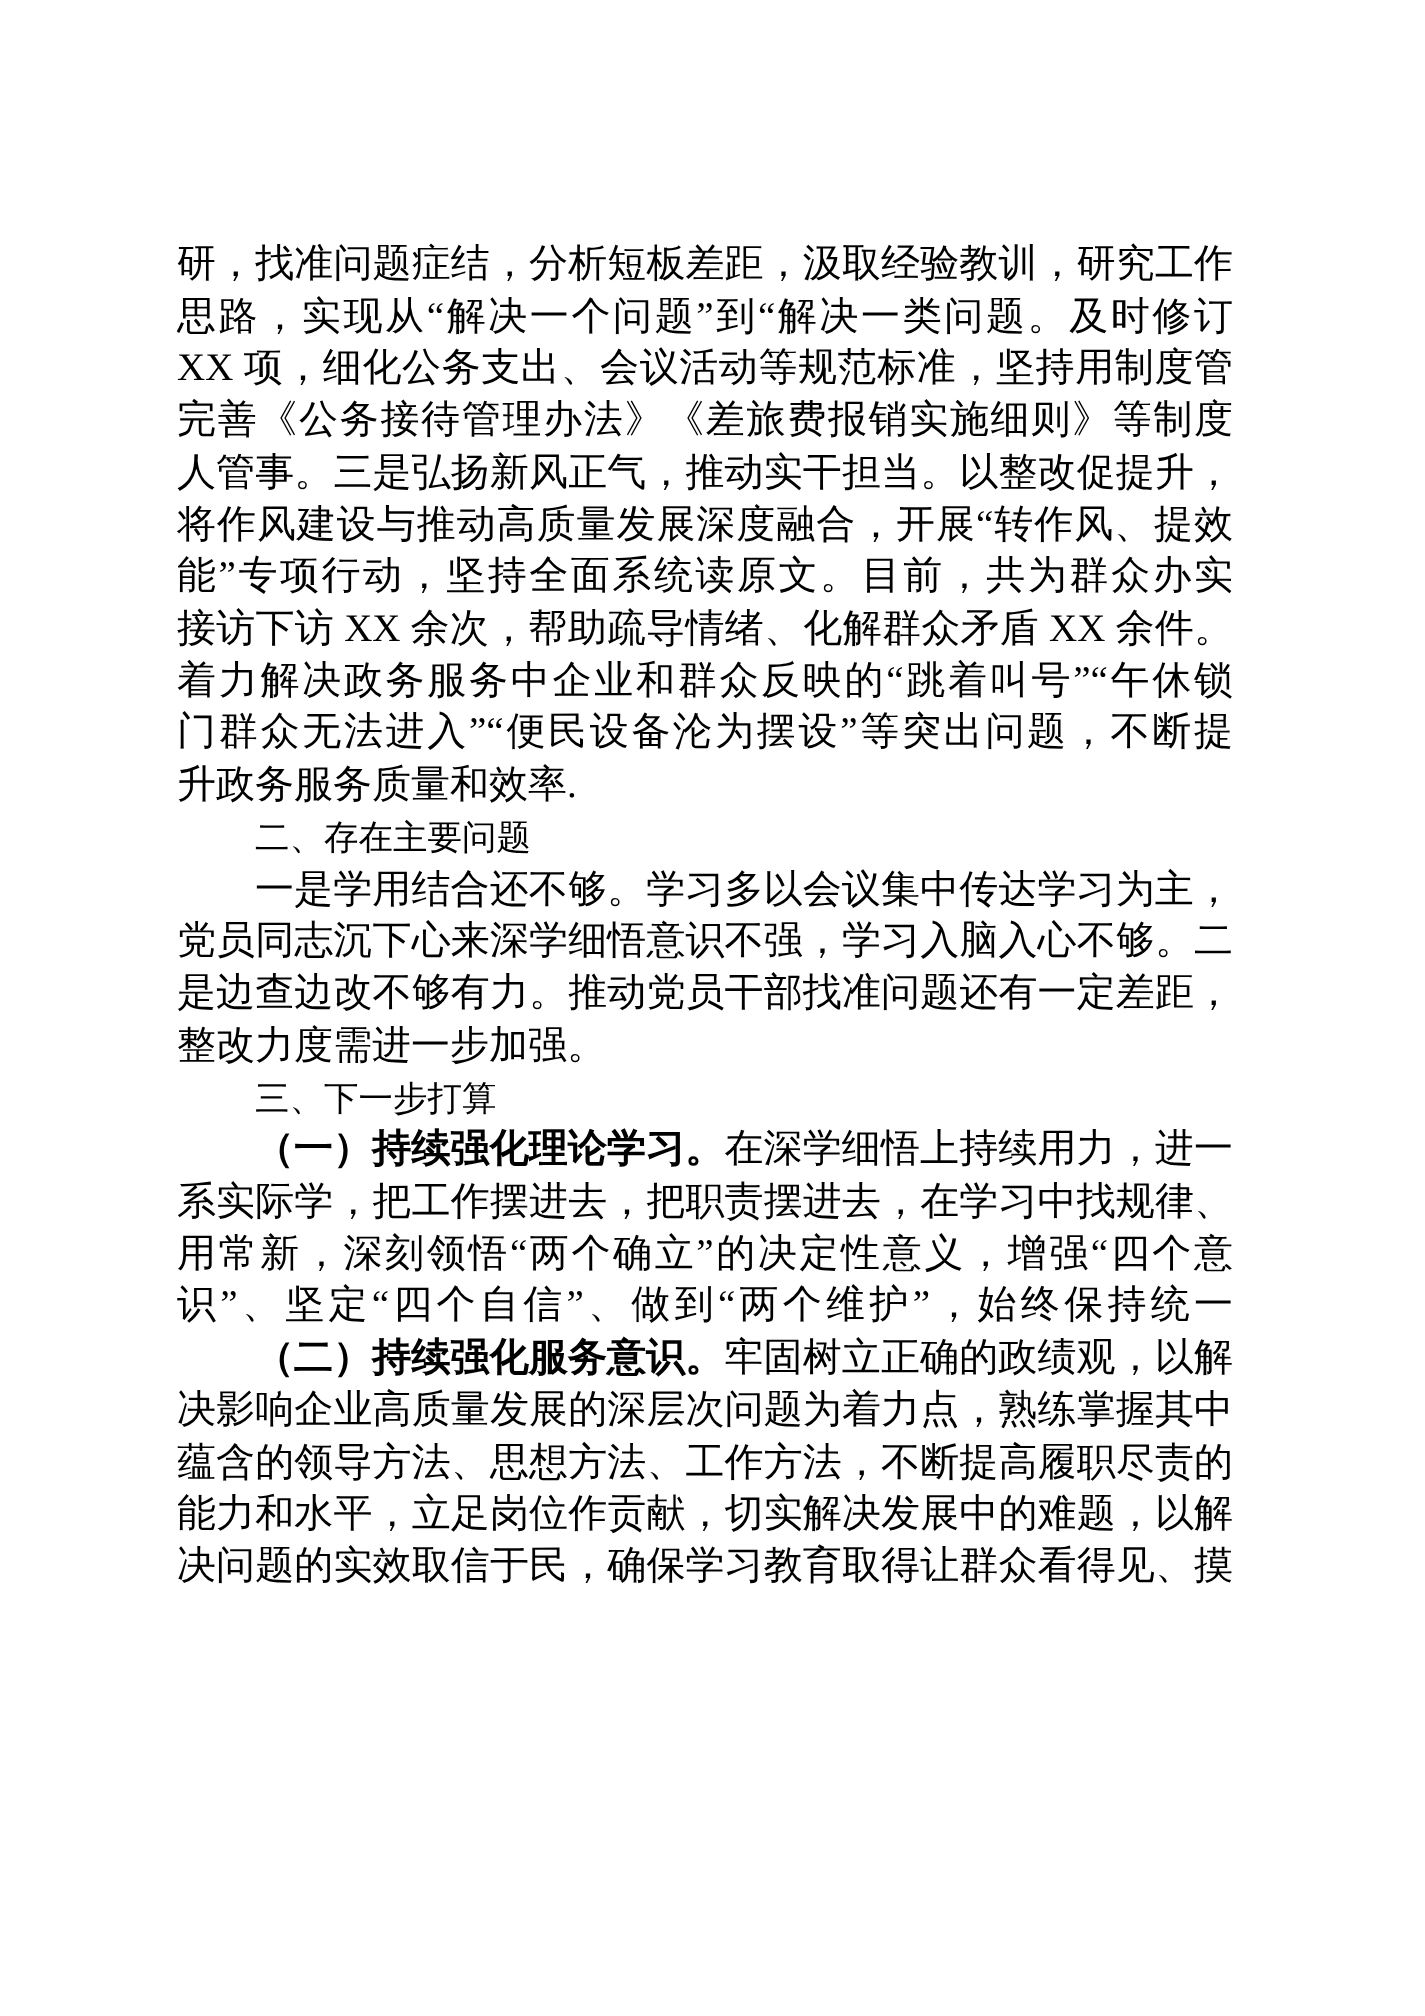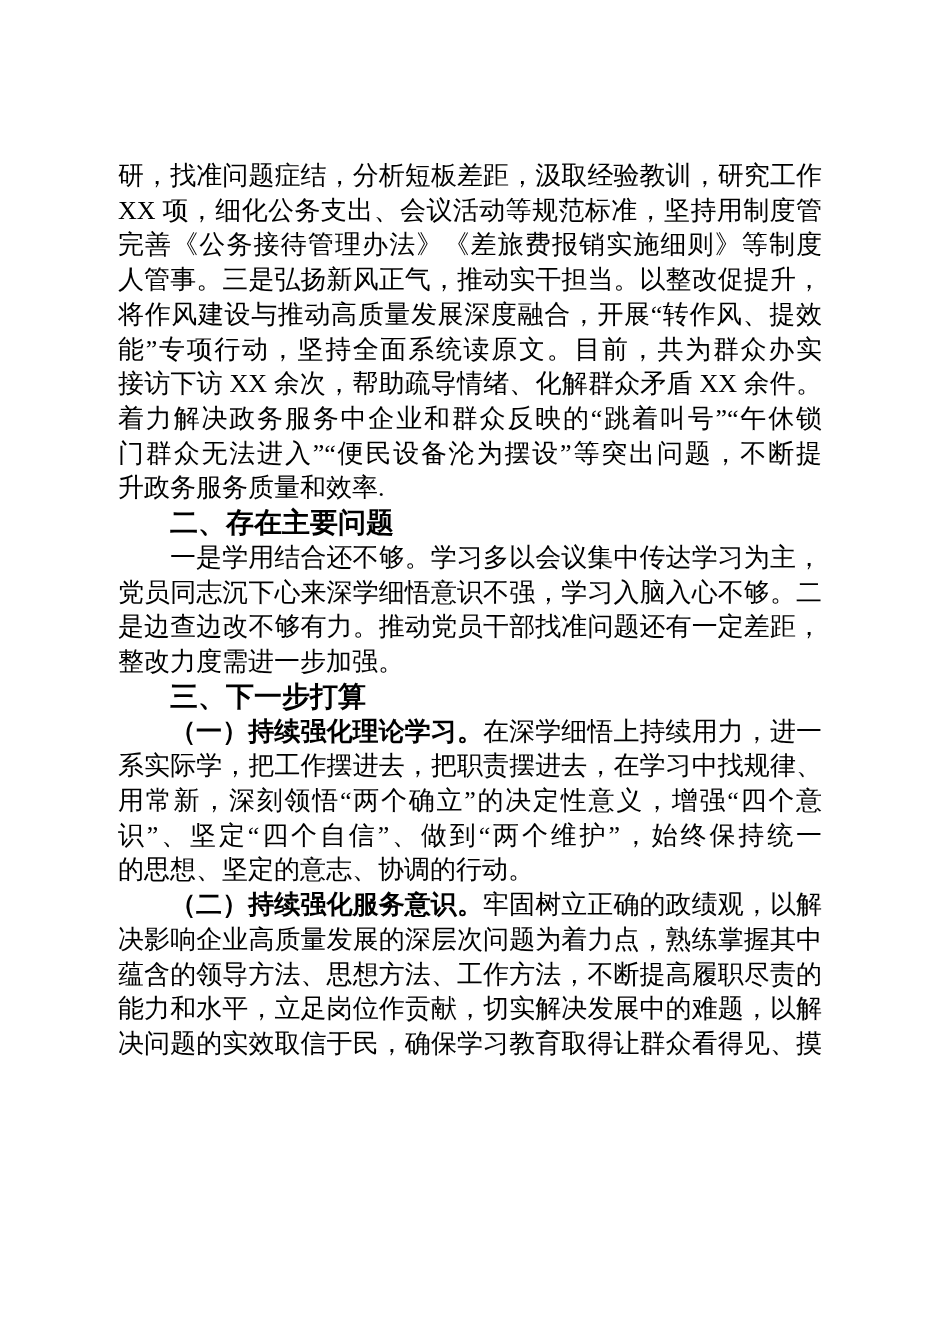--- a/index.html
+++ b/index.html
@@ -34,52 +34,52 @@
   }
   .ln.end {
     text-align: center;
     text-align-last: left;
   }
   .ind {
     text-indent: 52px;
   }
   .heading {
     font-family: "Liberation Sans", "DejaVu Sans", sans-serif;
-    font-weight: 700;
-    font-size: 28px;
+    font-weight: 400;
+    font-size: 23px;
   }
   .lead {
     font-weight: 700;
   }
 </style>
 </head>
 <body>
 
 <div class="page">
   <div class="content">
     <div class="ln"><span>研，找准问题症结，分析短板差距，汲取经验教训，研究工作</span></div>
+    <div class="ln"><span>思路，实现从“解决一个问题”到“解决一类问题。及时修订</span></div>
     <div class="ln"><span>XX 项，细化公务支出、会议活动等规范标准，坚持用制度管</span></div>
     <div class="ln"><span>完善《公务接待管理办法》《差旅费报销实施细则》等制度</span></div>
     <div class="ln"><span>人管事。三是弘扬新风正气，推动实干担当。以整改促提升，</span></div>
     <div class="ln"><span>将作风建设与推动高质量发展深度融合，开展“转作风、提效</span></div>
     <div class="ln"><span>能”专项行动，坚持全面系统读原文。目前，共为群众办实</span></div>
     <div class="ln"><span>接访下访 XX 余次，帮助疏导情绪、化解群众矛盾 XX 余件。</span></div>
     <div class="ln"><span>着力解决政务服务中企业和群众反映的“跳着叫号”“午休锁</span></div>
     <div class="ln"><span>门群众无法进入”“便民设备沦为摆设”等突出问题，不断提</span></div>
     <div class="ln end"><span>升政务服务质量和效率.</span></div>
     <div class="ln heading ind end"><span>二、存在主要问题</span></div>
     <div class="ln ind"><span>一是学用结合还不够。学习多以会议集中传达学习为主，</span></div>
     <div class="ln"><span>党员同志沉下心来深学细悟意识不强，学习入脑入心不够。二</span></div>
     <div class="ln"><span>是边查边改不够有力。推动党员干部找准问题还有一定差距，</span></div>
     <div class="ln end"><span>整改力度需进一步加强。</span></div>
     <div class="ln heading ind end"><span>三、下一步打算</span></div>
     <div class="ln ind"><span class="lead">（一）持续强化理论学习。</span><span>在深学细悟上持续用力，进一</span></div>
     <div class="ln"><span>系实际学，把工作摆进去，把职责摆进去，在学习中找规律、</span></div>
     <div class="ln"><span>用常新，深刻领悟“两个确立”的决定性意义，增强“四个意</span></div>
     <div class="ln"><span>识”、坚定“四个自信”、做到“两个维护”，始终保持统一</span></div>
-    <div class="ln end"><span>的思想、坚定的意志、协调的行动。</span></div>
     <div class="ln ind"><span class="lead">（二）持续强化服务意识。</span><span>牢固树立正确的政绩观，以解</span></div>
     <div class="ln"><span>决影响企业高质量发展的深层次问题为着力点，熟练掌握其中</span></div>
     <div class="ln"><span>蕴含的领导方法、思想方法、工作方法，不断提高履职尽责的</span></div>
     <div class="ln"><span>能力和水平，立足岗位作贡献，切实解决发展中的难题，以解</span></div>
     <div class="ln"><span>决问题的实效取信于民，确保学习教育取得让群众看得见、摸</span></div>
   </div>
 </div>
 
 </body></html>

